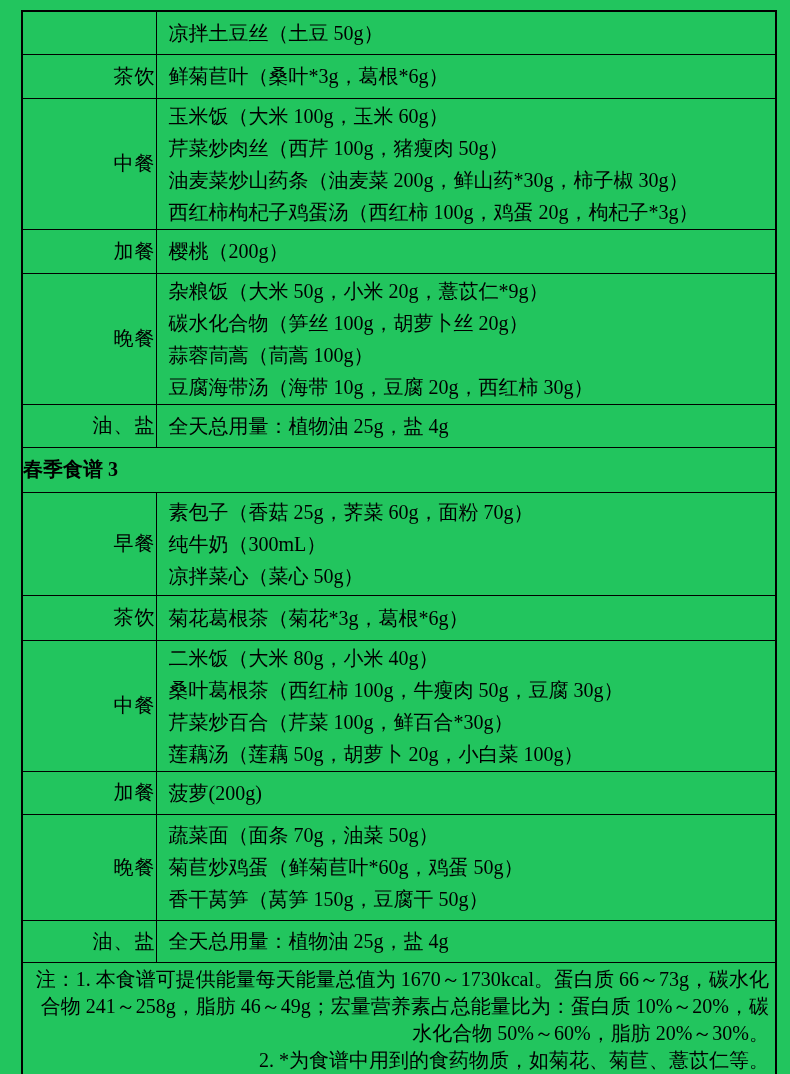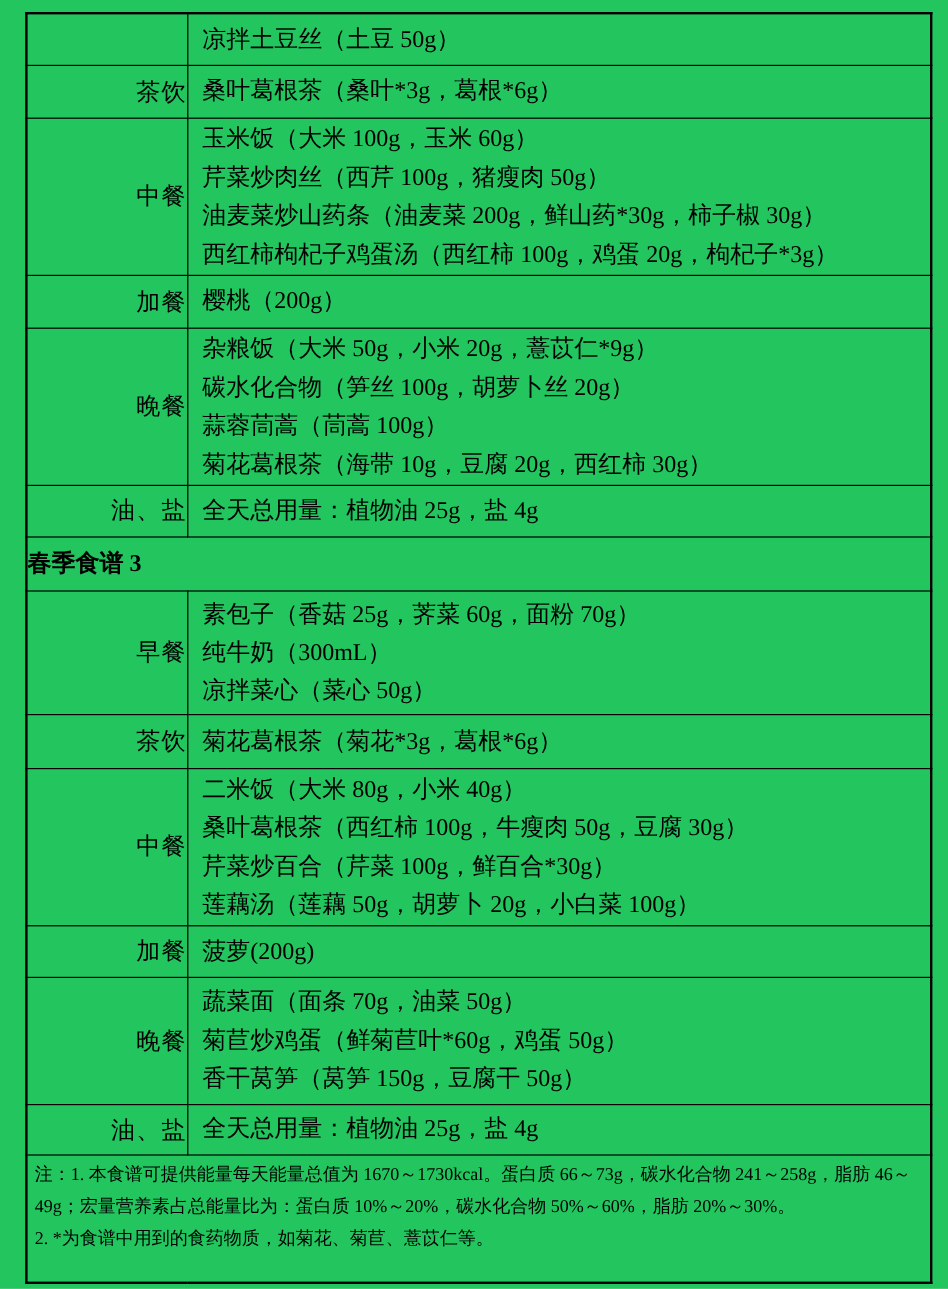--- a/index.html
+++ b/index.html
@@ -40,21 +40,21 @@
   .line { line-height: 32px; white-space: nowrap; }
   td.title-cell {
     text-align: left;
     font-weight: bold;
     font-size: 20px;
   }
   td.notes-cell {
     vertical-align: top;
     padding: 3px 6px 2px 6px;
   }
-  .note-par { line-height: 27px; font-size: 15px; }
+  .note-par { line-height: 27px; font-size: 20px; text-align: right; }
   .r42  { height: 42px; }
   .r43  { height: 43px; }
   .r44  { height: 44px; }
   .r45  { height: 45px; }
   .r103 { height: 103px; }
   .r106 { height: 106px; }
   .r107 { height: 107px; }
   .r128 { height: 128px; }
   .r129 { height: 129px; }
   .r130 { height: 130px; }
@@ -73,21 +73,21 @@
       <tr class="r43">
         <td class="label"></td>
         <td class="content">
           <div class="line">凉拌土豆丝（土豆 50g）</div>
         </td>
       </tr>
 
       <tr class="r44">
         <td class="label">茶饮</td>
         <td class="content">
-          <div class="line">桑叶葛根茶（桑叶*3g，葛根*6g）</div>
+          <div class="line">鲜菊苣叶（桑叶*3g，葛根*6g）</div>
         </td>
       </tr>
 
       <tr class="r130">
         <td class="label">中餐</td>
         <td class="content">
           <div class="line">玉米饭（大米 100g，玉米 60g）</div>
           <div class="line">芹菜炒肉丝（西芹 100g，猪瘦肉 50g）</div>
           <div class="line">油麦菜炒山药条（油麦菜 200g，鲜山药*30g，柿子椒 30g）</div>
           <div class="line">西红柿枸杞子鸡蛋汤（西红柿 100g，鸡蛋 20g，枸杞子*3g）</div>
@@ -100,21 +100,21 @@
           <div class="line">樱桃（200g）</div>
         </td>
       </tr>
 
       <tr class="r128">
         <td class="label">晚餐</td>
         <td class="content">
           <div class="line">杂粮饭（大米 50g，小米 20g，薏苡仁*9g）</div>
           <div class="line">碳水化合物（笋丝 100g，胡萝卜丝 20g）</div>
           <div class="line">蒜蓉茼蒿（茼蒿 100g）</div>
-          <div class="line">菊花葛根茶（海带 10g，豆腐 20g，西红柿 30g）</div>
+          <div class="line">豆腐海带汤（海带 10g，豆腐 20g，西红柿 30g）</div>
         </td>
       </tr>
 
       <tr class="r43">
         <td class="label">油、盐</td>
         <td class="content">
           <div class="line">全天总用量：植物油 25g，盐 4g</div>
         </td>
       </tr>
 

